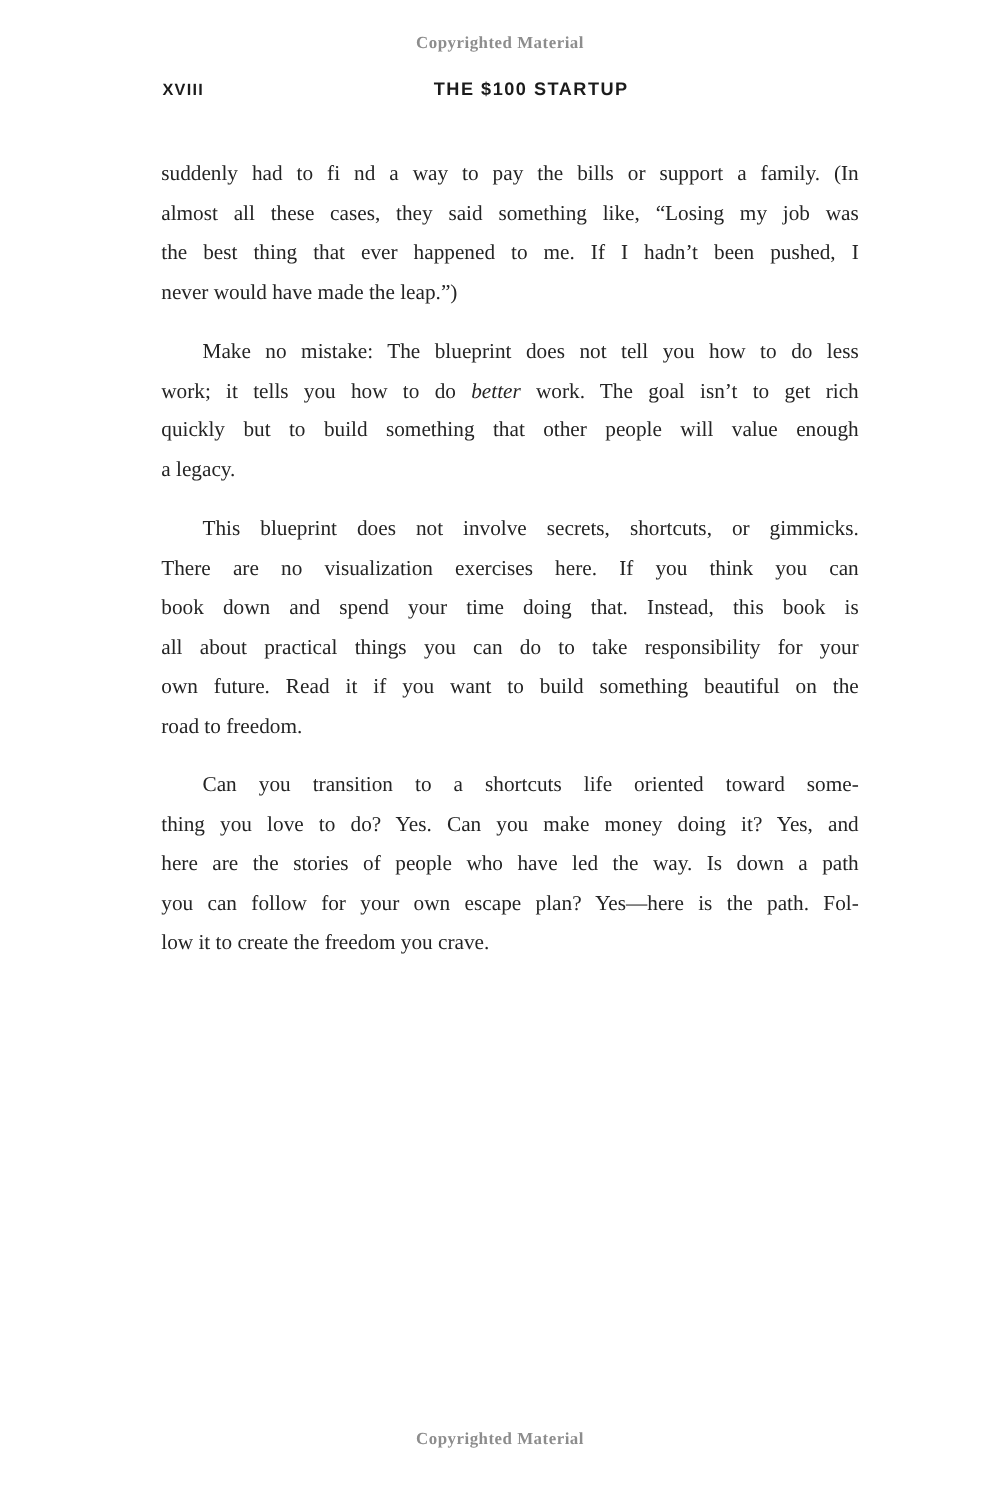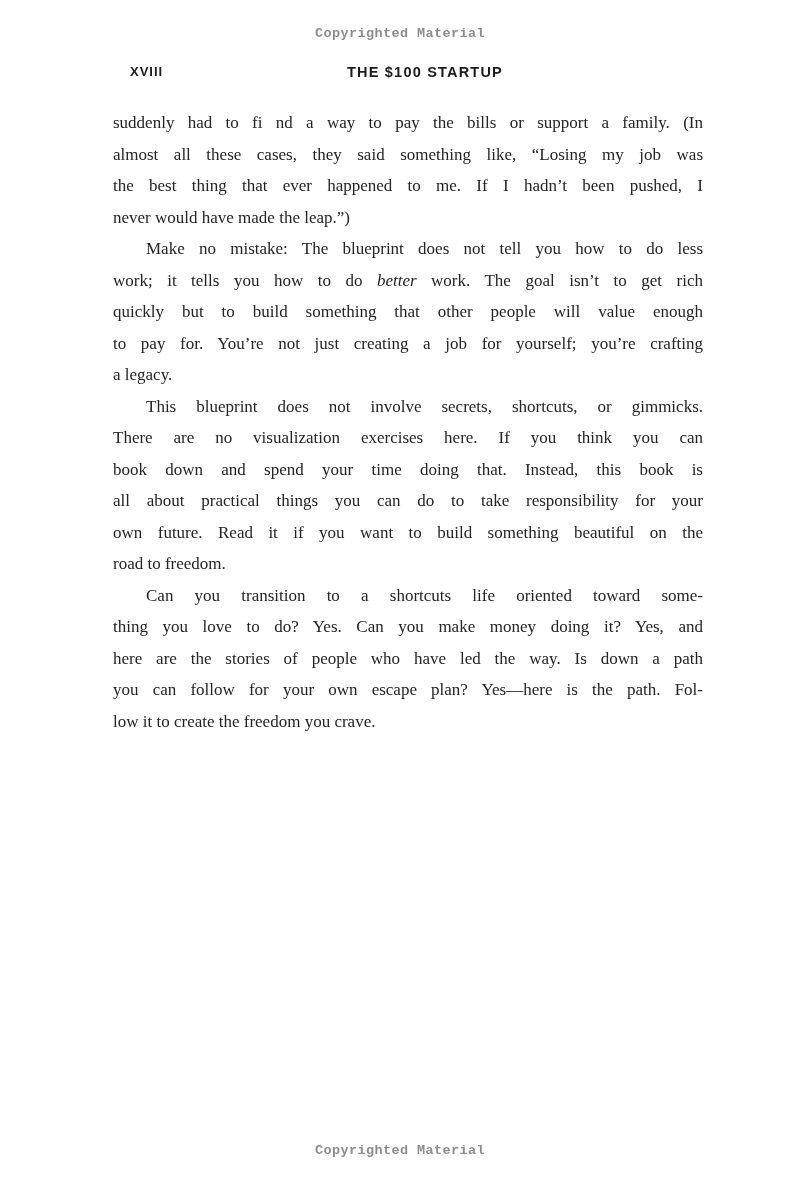--- a/index.html
+++ b/index.html
@@ -14,21 +14,21 @@
     background: #ffffff;
     overflow: hidden;
     font-family: "Liberation Serif", serif;
     color: #242424;
   }
   .copyright-notice {
     position: absolute;
     left: 0;
     width: 100%;
     text-align: center;
-    font-family: Liberation Mono, monospace;
+    font-family: Liberation Serif, serif;
     font-size: 13.5px;
     font-weight: 700;
     letter-spacing: 0.4px;
     color: #8d8d8d;
   }
   .copyright-top { top: 26px; }
   .copyright-bottom { top: 1143px; }
 
   .running-header {
     position: absolute;
@@ -60,21 +60,21 @@
 
   .body-text {
     position: absolute;
     top: 107px;
     left: 113px;
     width: 590px;
     font-size: 17px;
     line-height: 31.5px;
     color: #242424;
   }
-  .paragraph { margin: 0; padding: 0; }
+  .paragraph { margin: 16px; padding: 0; }
   .text-line {
     height: 31.5px;
     overflow: hidden;
     text-align: justify;
     text-align-last: auto;
   }
   
   .text-line::after {
     content: "";
     display: inline-block;
@@ -104,21 +104,20 @@
       <div class="paragraph">
         <div class="text-line"><span>suddenly had to fi nd a way to pay the bills or support a family. (In</span></div>
         <div class="text-line"><span>almost all these cases, they said something like, “Losing my job was</span></div>
         <div class="text-line"><span>the best thing that ever happened to me. If I hadn’t been pushed, I</span></div>
         <div class="text-line last"><span>never would have made the leap.”)</span></div>
       </div>
       <div class="paragraph">
         <div class="text-line indent"><span>Make no mistake: The blueprint does not tell you how to do less</span></div>
         <div class="text-line"><span>work; it tells you how to do </span><em>better</em><span> work. The goal isn’t to get rich</span></div>
         <div class="text-line"><span>quickly but to build something that other people will value enough</span></div>
-        <div class="text-line"><span>to pay for. You’re not just creating a job for yourself; you’re crafting</span></div>
         <div class="text-line last"><span>a legacy.</span></div>
       </div>
       <div class="paragraph">
         <div class="text-line indent"><span>This blueprint does not involve secrets, shortcuts, or gimmicks.</span></div>
         <div class="text-line"><span>There are no visualization exercises here. If you think you can</span></div>
         <div class="text-line"><span>book down and spend your time doing that. Instead, this book is</span></div>
         <div class="text-line"><span>all about practical things you can do to take responsibility for your</span></div>
         <div class="text-line"><span>own future. Read it if you want to build something beautiful on the</span></div>
         <div class="text-line last"><span>road to freedom.</span></div>
       </div>

